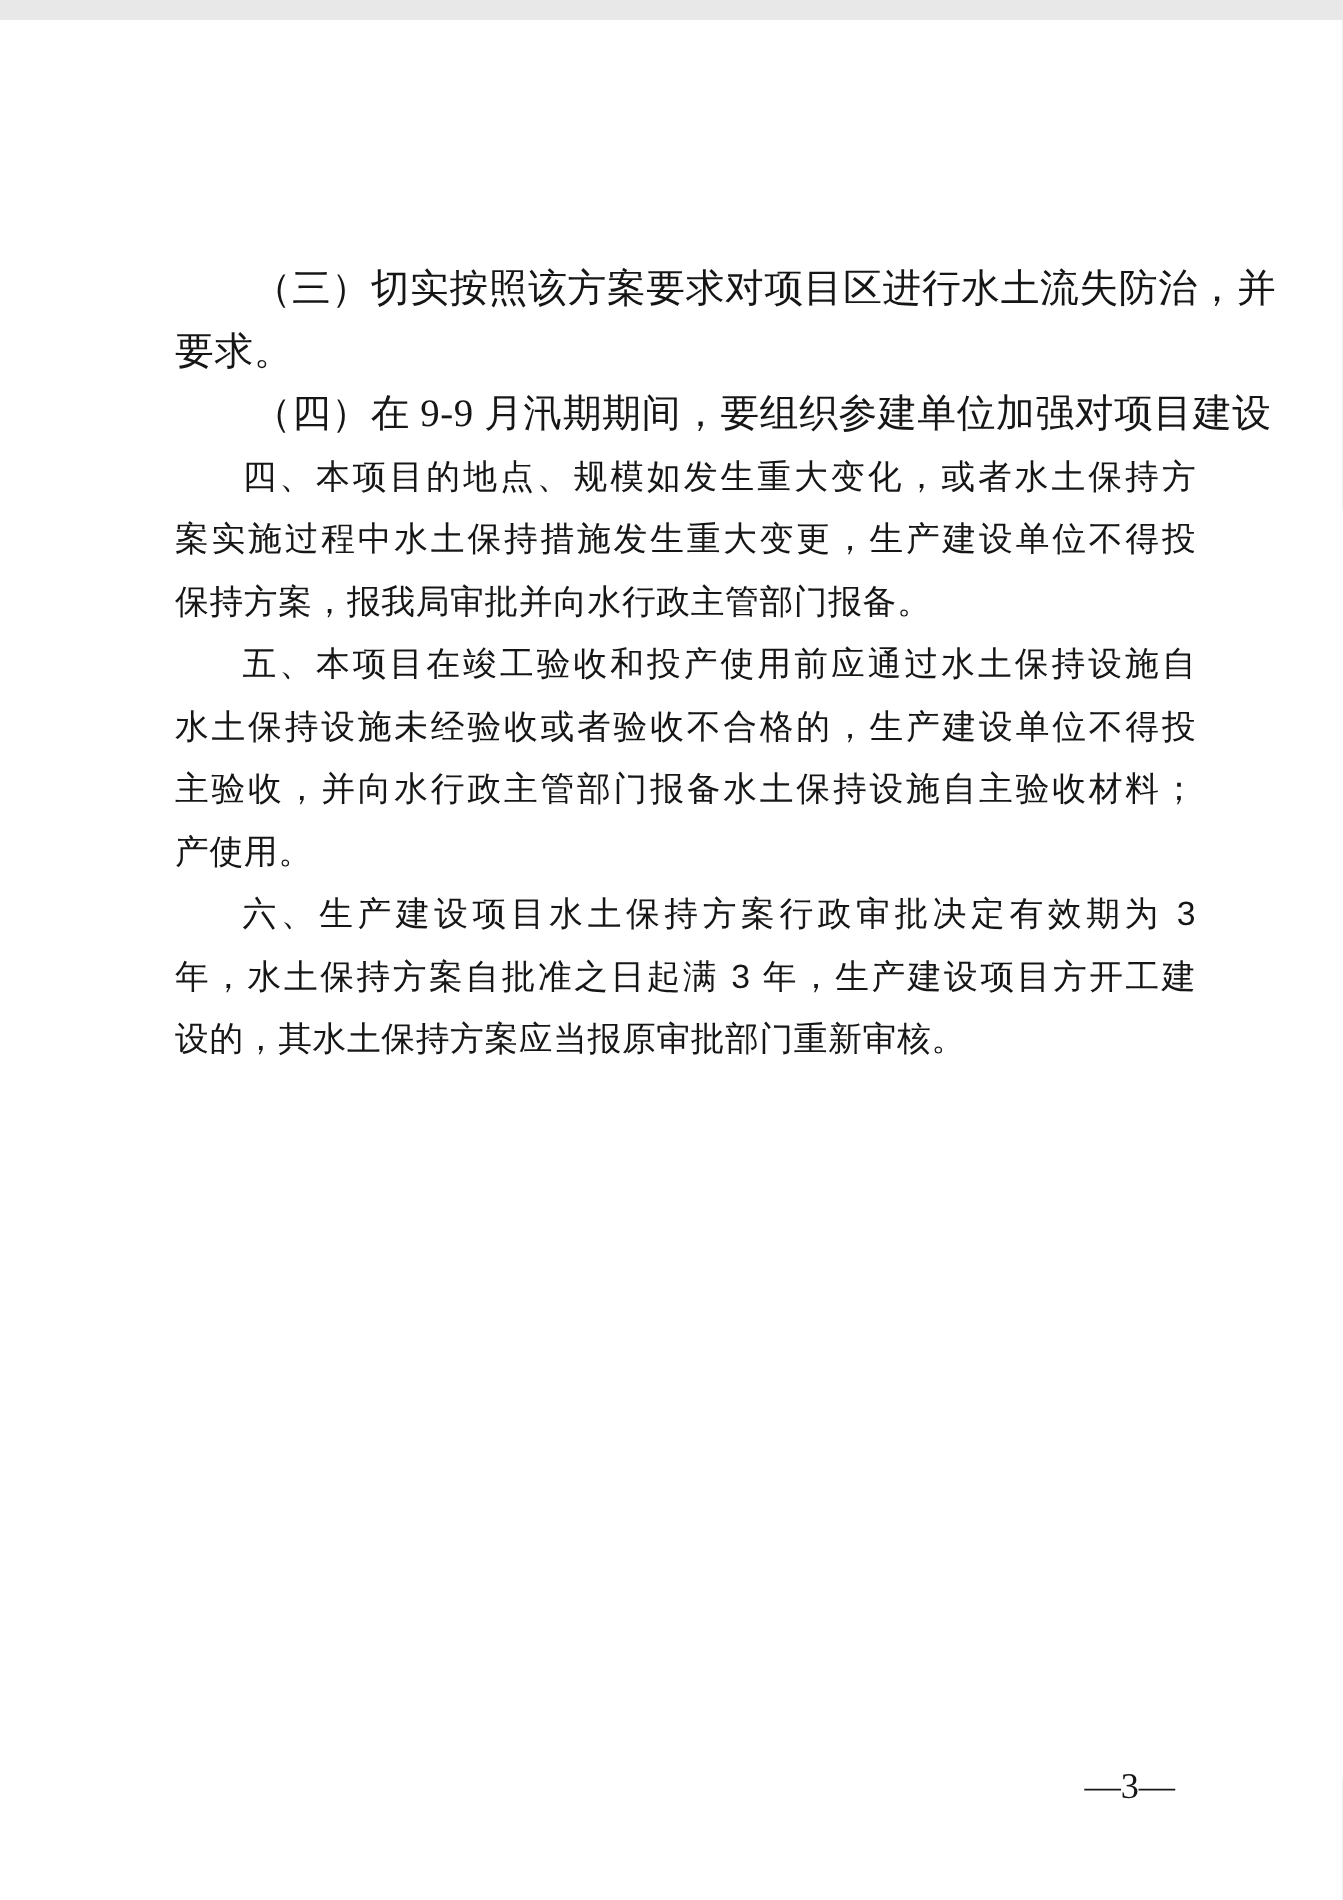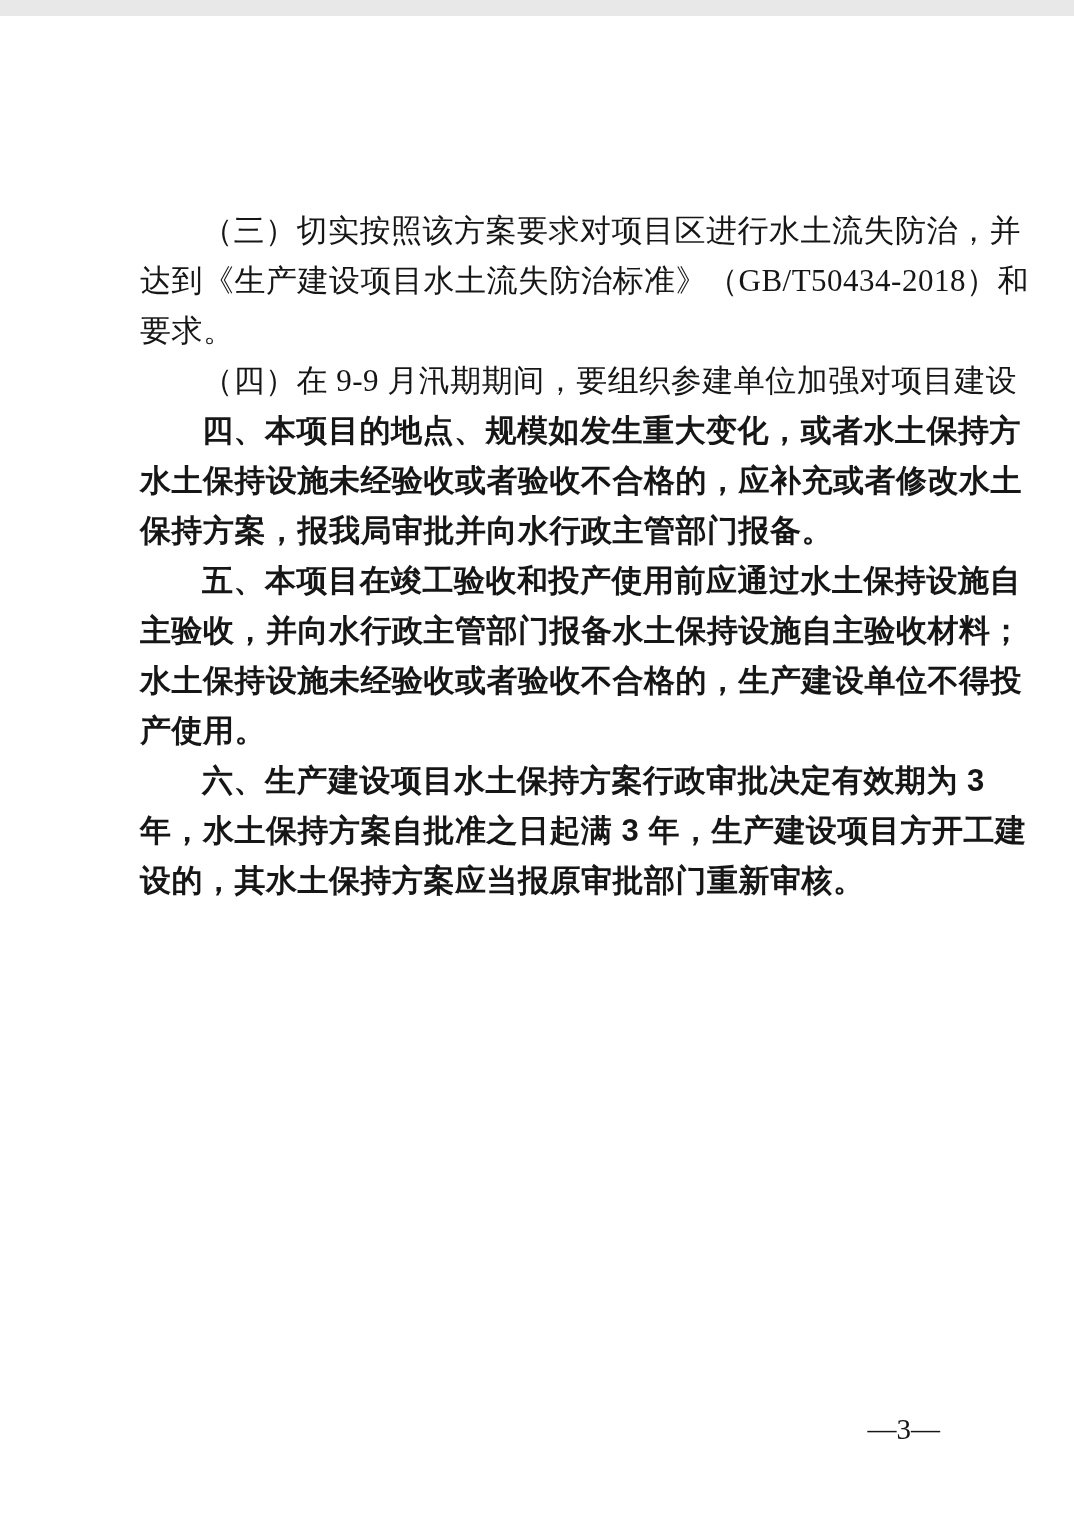--- a/index.html
+++ b/index.html
@@ -40,57 +40,56 @@
   .line.last {
     text-align-last: left;
   }
   .para.fangsong .line {
     font-family: "Liberation Serif", "DejaVu Serif", serif;
     font-size: 31px;
     font-weight: 400;
   }
   .para.heiti .line {
     font-family: "Liberation Sans", "DejaVu Sans", sans-serif;
-    font-size: 31px;
-    font-weight: 700;
+    font-size: 27px;
+    font-weight: 400;
   }
   .page-number {
     position: absolute;
     top: 1396px;
     right: 134px;
     height: 34px;
     line-height: 34px;
     font-family: "Liberation Serif", "DejaVu Serif", serif;
     font-size: 29px;
     color: #161616;
     white-space: nowrap;
   }
 </style>
 </head>
 <body>
 
 <div class="page">
   <div class="doc-body">
       <div class="para fangsong">
         <div class="line first">（三）切实按照该方案要求对项目区进行水土流失防治，并</div>
-        <div class="line">达到《生产建设项目水土流失防治标准》（GB/T50434-2018）和</div>
         <div class="line last">要求。</div>
       </div>
       <div class="para fangsong">
         <div class="line first">（四）在 9-9 月汛期期间，要组织参建单位加强对项目建设</div>
       </div>
       <div class="para heiti">
         <div class="line first">四、本项目的地点、规模如发生重大变化，或者水土保持方</div>
-        <div class="line">水土保持设施未经验收或者验收不合格的，应补充或者修改水土</div>
+        <div class="line">案实施过程中水土保持措施发生重大变更，生产建设单位不得投</div>
         <div class="line last">保持方案，报我局审批并向水行政主管部门报备。</div>
       </div>
       <div class="para heiti">
         <div class="line first">五、本项目在竣工验收和投产使用前应通过水土保持设施自</div>
+        <div class="line">水土保持设施未经验收或者验收不合格的，生产建设单位不得投</div>
         <div class="line">主验收，并向水行政主管部门报备水土保持设施自主验收材料；</div>
-        <div class="line">水土保持设施未经验收或者验收不合格的，生产建设单位不得投</div>
         <div class="line last">产使用。</div>
       </div>
       <div class="para heiti">
         <div class="line first">六、生产建设项目水土保持方案行政审批决定有效期为 3</div>
         <div class="line">年，水土保持方案自批准之日起满 3 年，生产建设项目方开工建</div>
         <div class="line last">设的，其水土保持方案应当报原审批部门重新审核。</div>
       </div>
     </div>
   <div class="page-number">—3—</div>
 </div>

